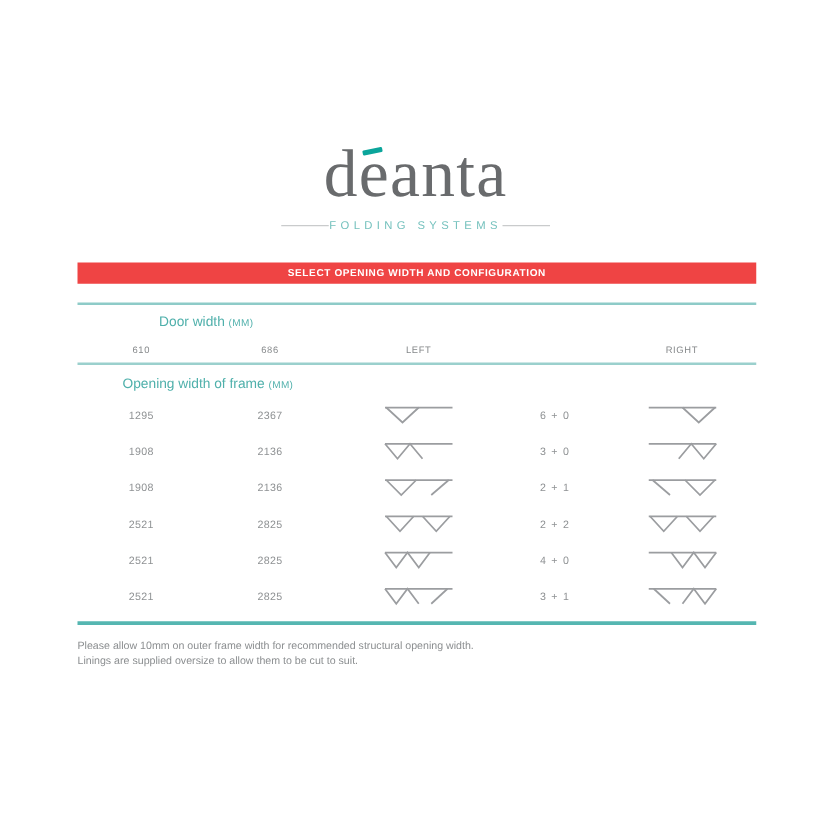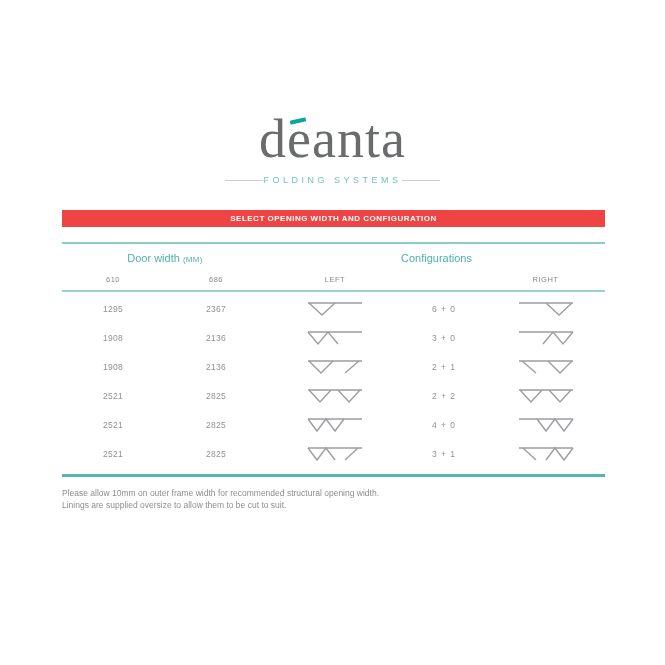--- a/index.html
+++ b/index.html
@@ -64,33 +64,38 @@
   <div class="banner">SELECT OPENING WIDTH AND CONFIGURATION</div>
 
   <div class="table-wrap">
     <div class="rule-top"></div>
 
     <div class="grid group-row">
       <div class="span12 teal-head">
         <span>Door width</span>
         <span class="unit">(MM)</span>
       </div>
-      <div class="span35 teal-head">Configurations</div>
     </div>
 
     <div class="grid sub-row">
       <div class="sub-cell">610</div>
       <div class="sub-cell">686</div>
       <div class="sub-cell">LEFT</div>
       <div class="sub-cell"></div>
       <div class="sub-cell">RIGHT</div>
     </div>
 
     <div class="rule-mid"></div>
 
+    <div class="section-title-row">
+      <div class="section-title">
+        <span>Opening width of frame</span>
+        <span class="unit">(MM)</span>
+      </div>
+    </div>
 
     <div class="rows" id="rows">
         <div class="grid row">
           <div class="num-cell">1295</div>
           <div class="num-cell">2367</div>
           <div class="icon-cell"><svg viewBox="0 0 56 16" width="56" height="16">
               <path d="M1 2 H55" fill="none" stroke="#9b9da0" stroke-width="1.4"></path>
               <path d="M2 2 L15 14 L28 2" fill="none" stroke="#9b9da0" stroke-width="1.4"></path>
             </svg></div>
           <div class="config-cell">6 + 0</div>

